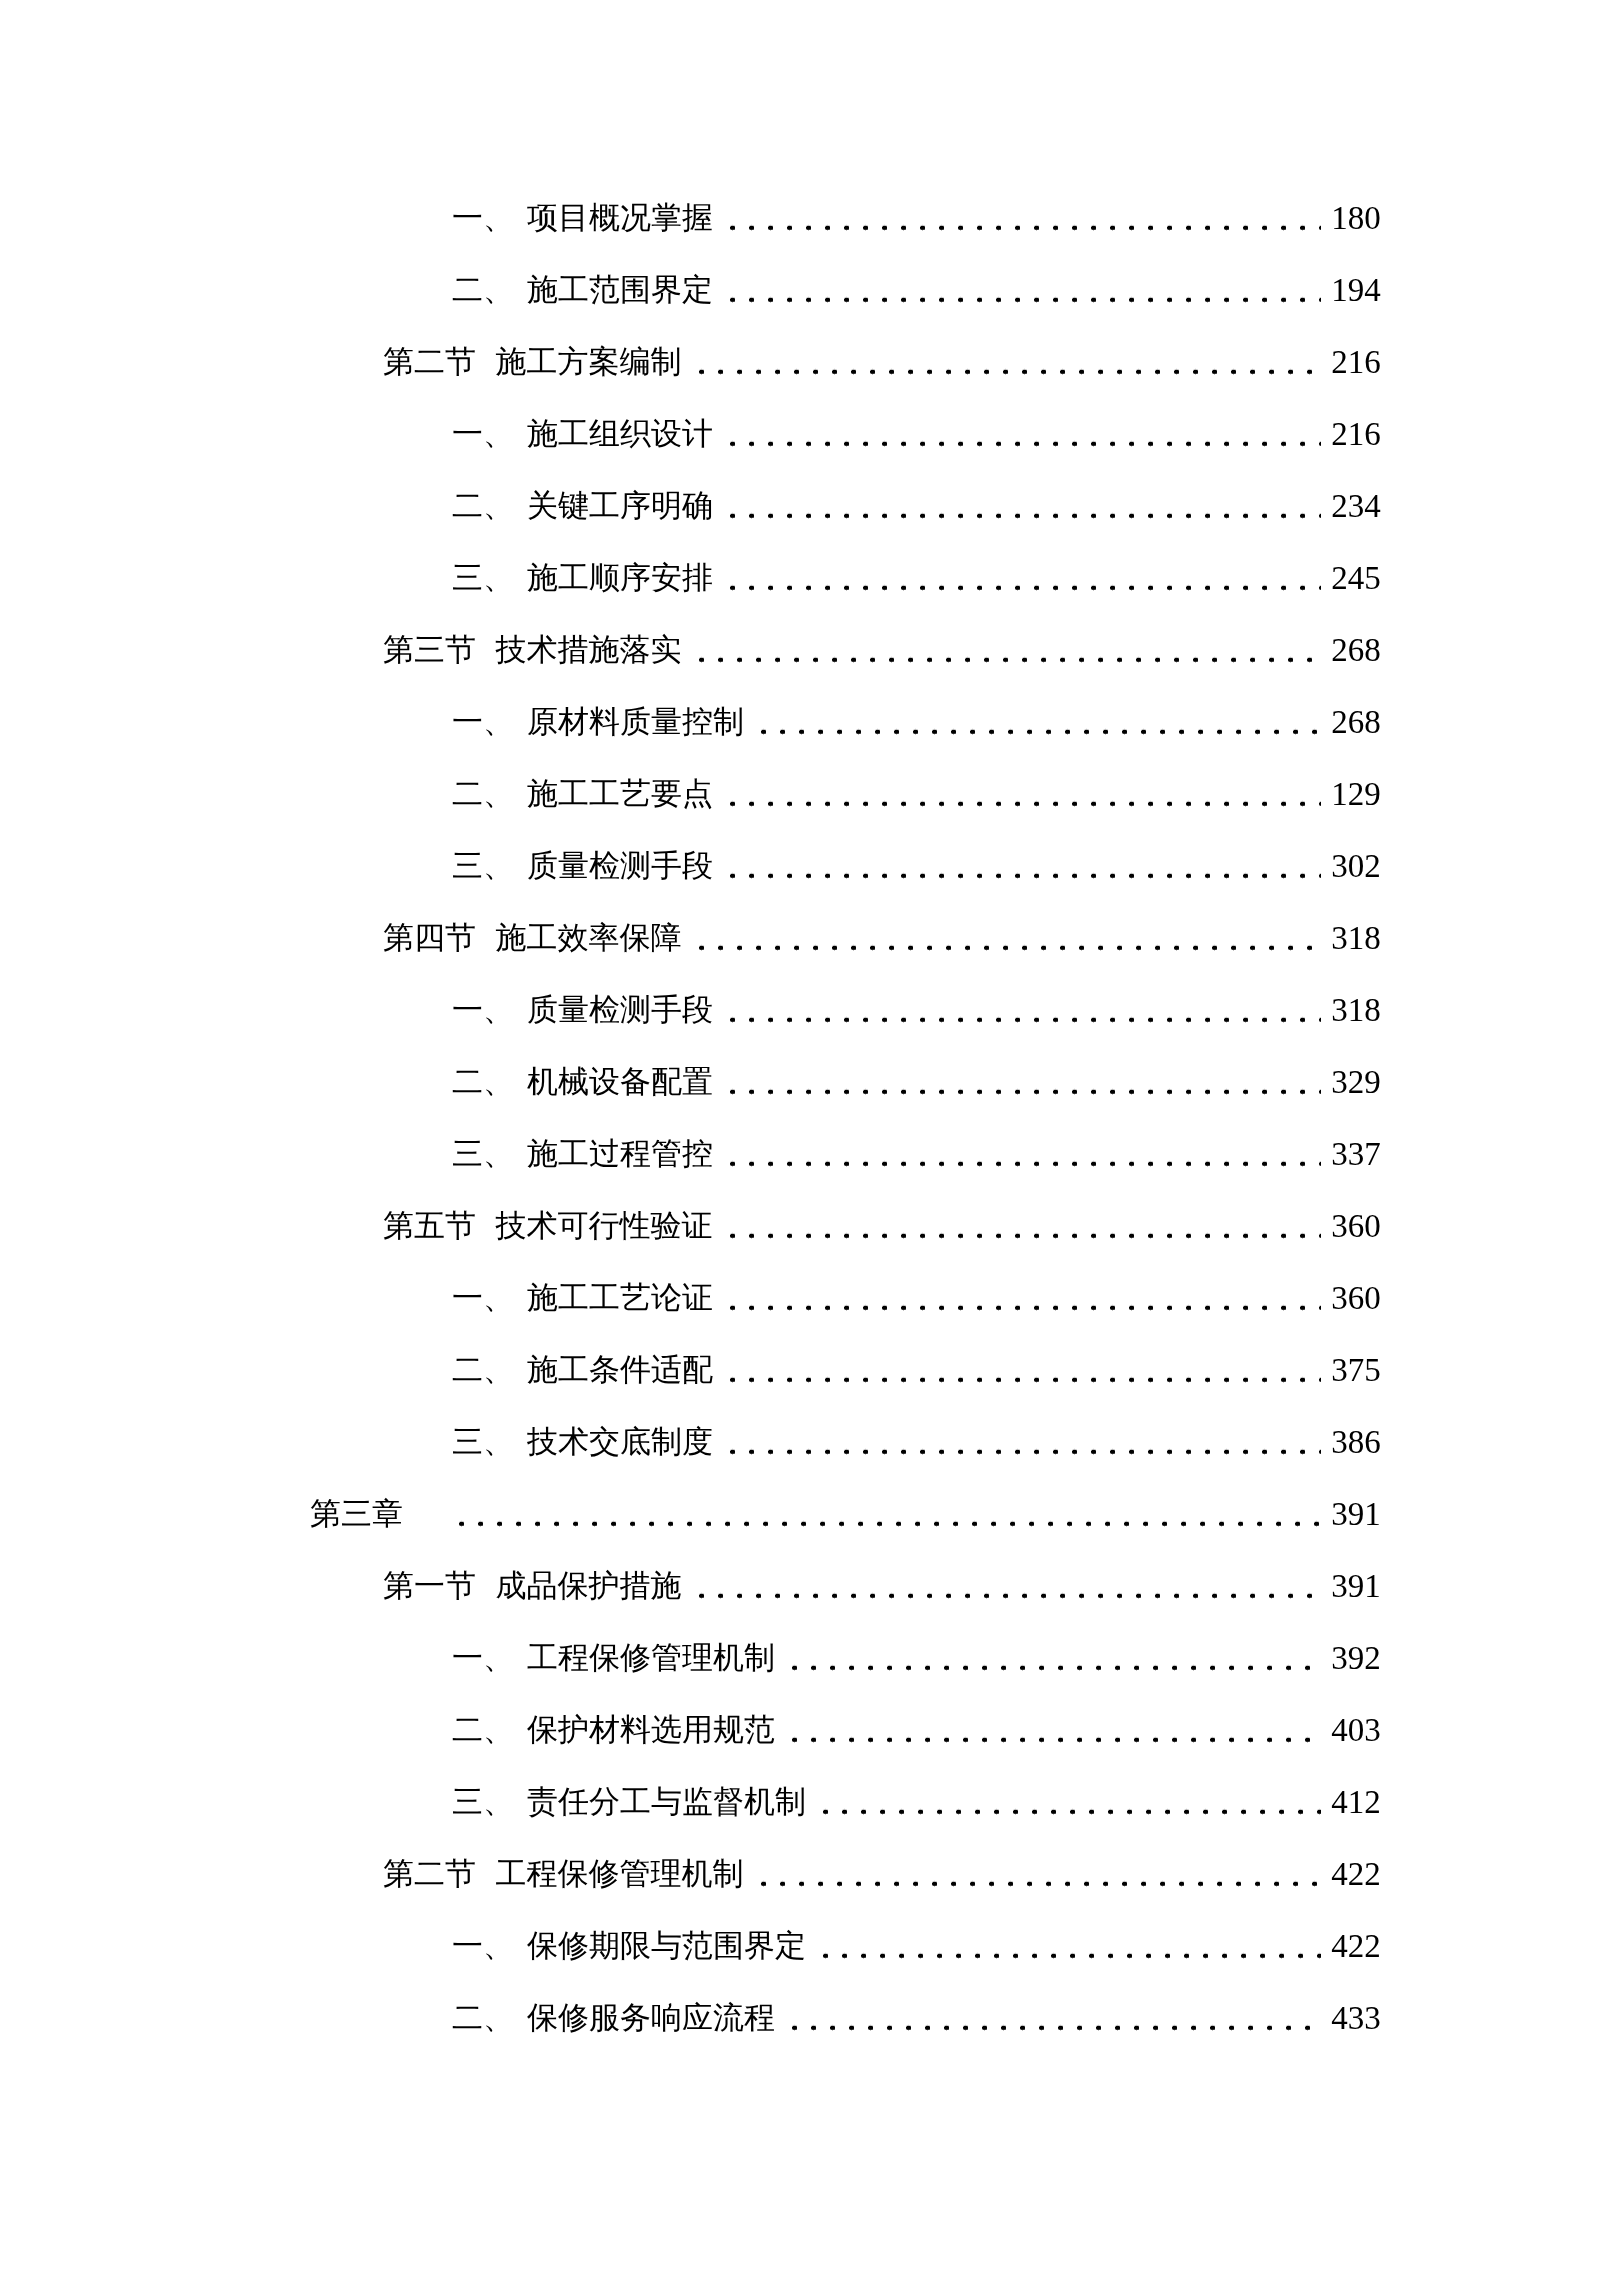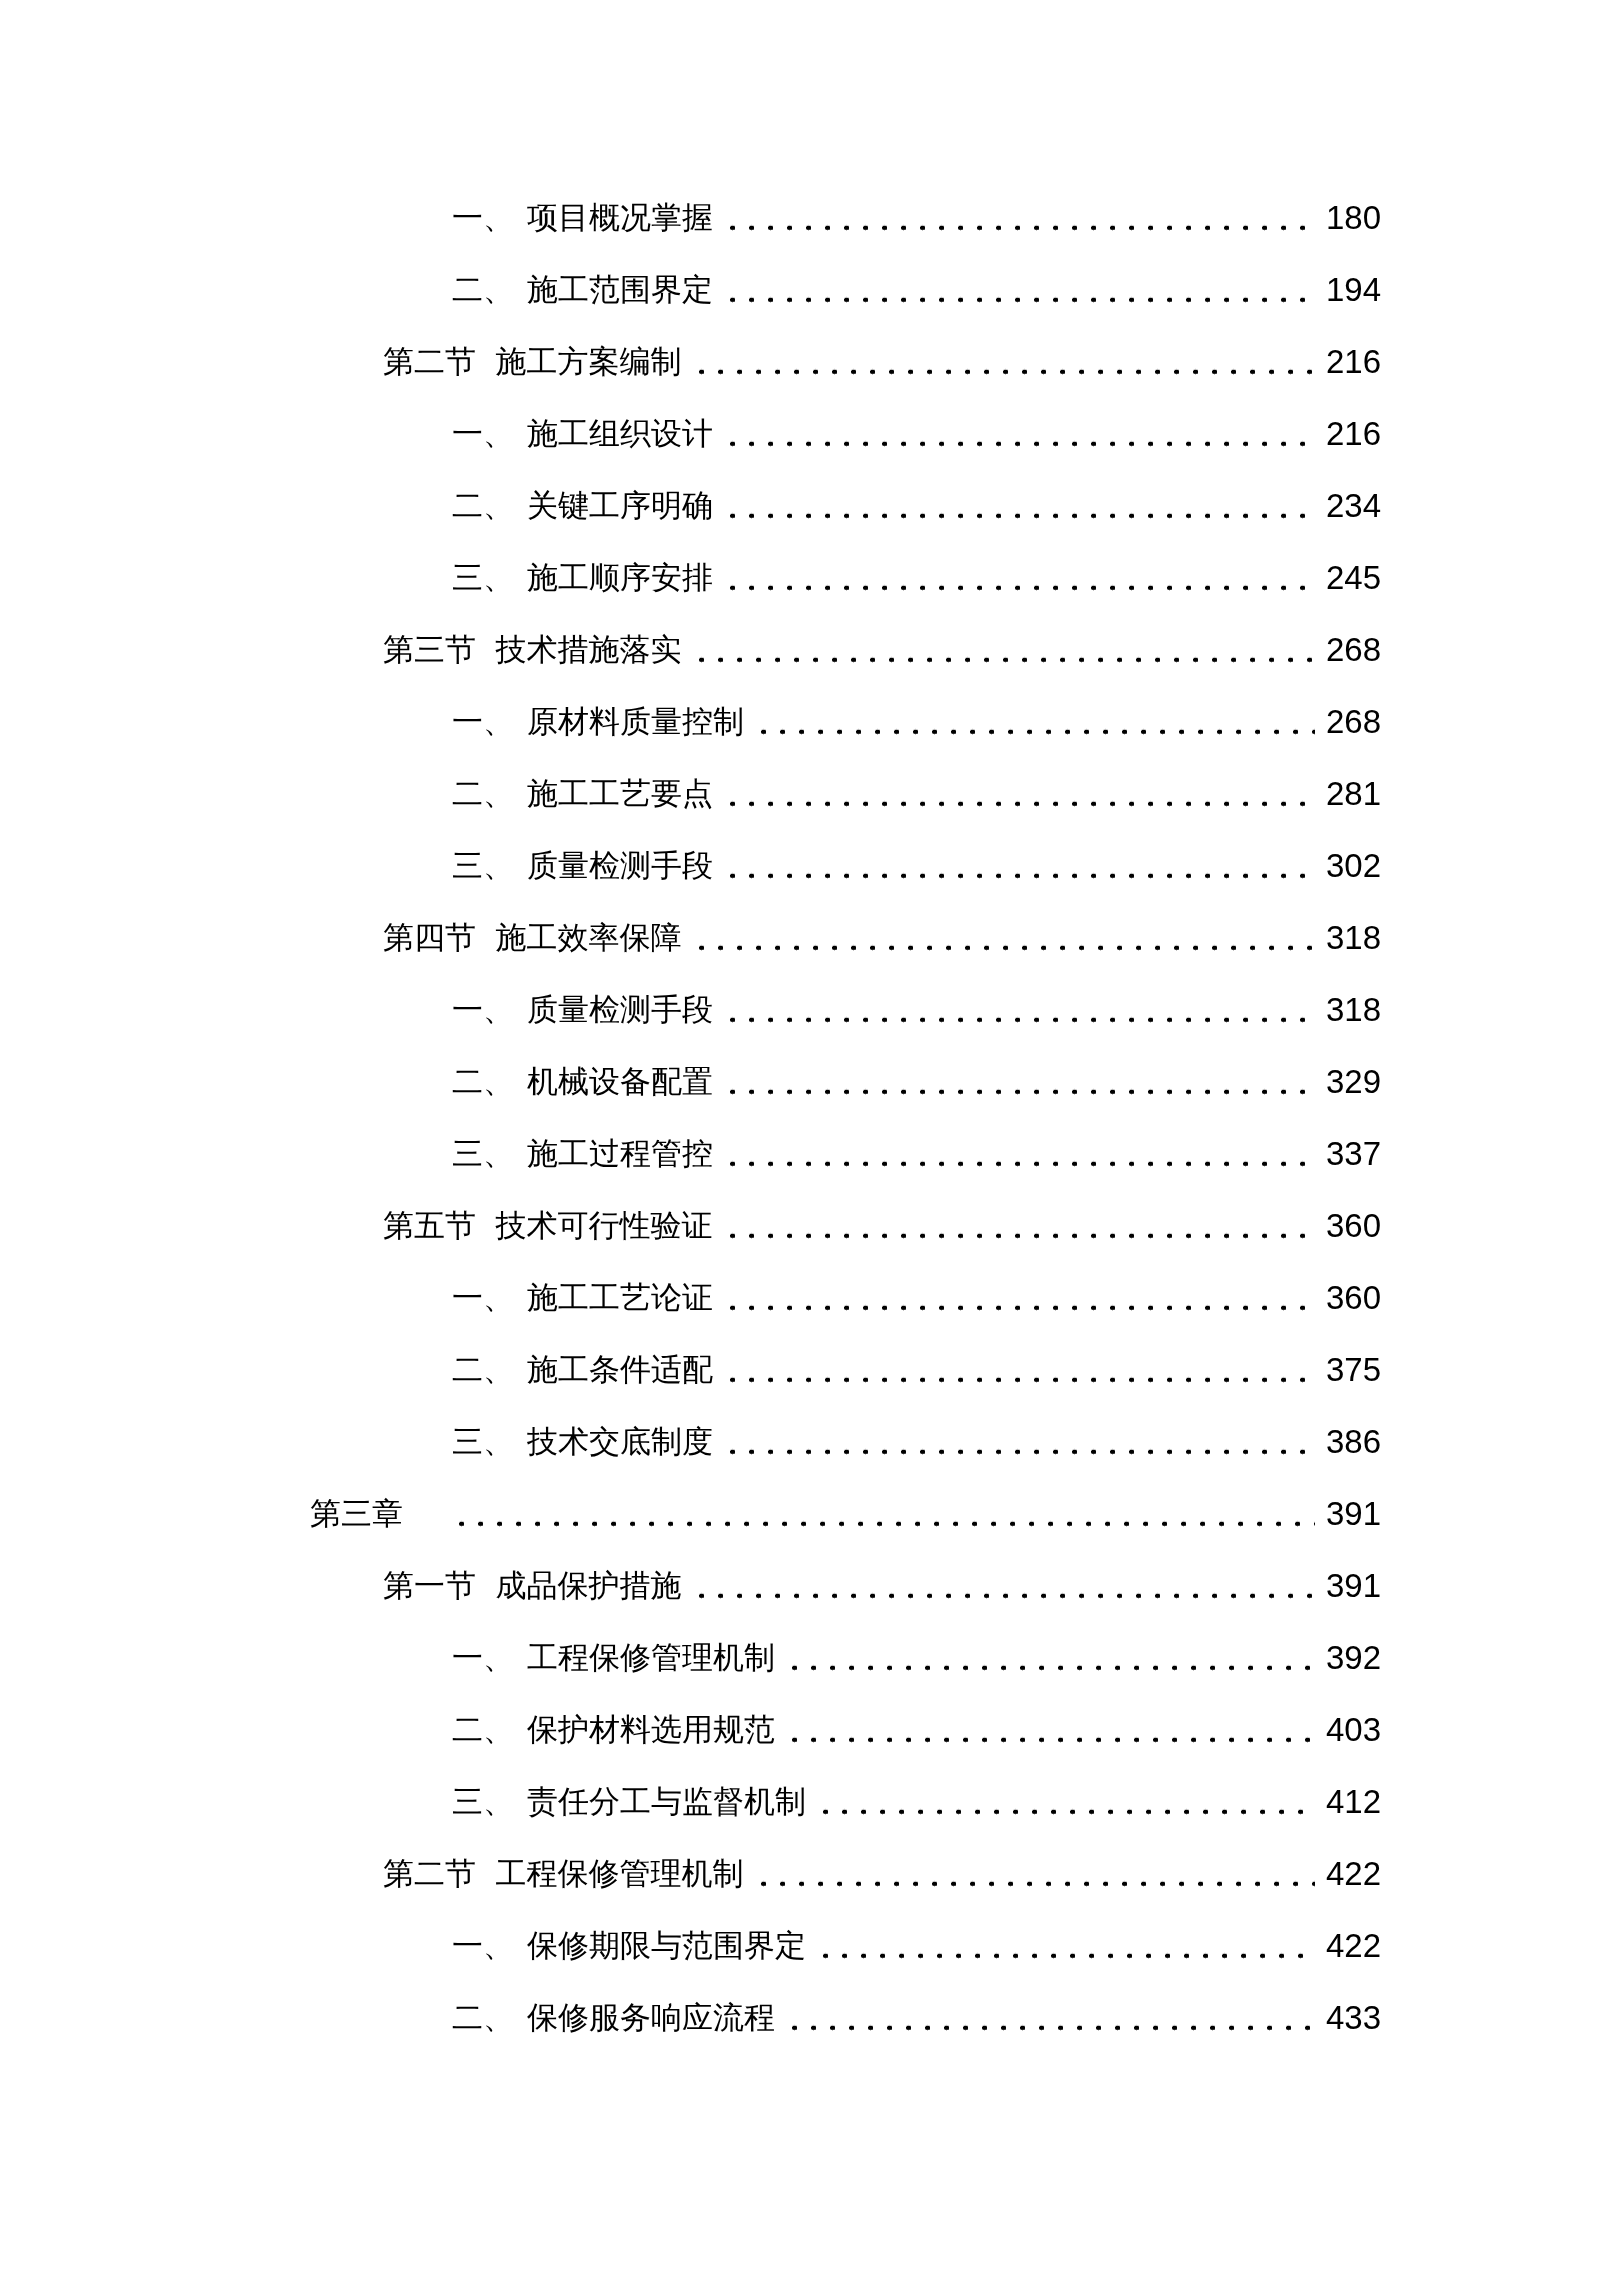--- a/index.html
+++ b/index.html
@@ -48,22 +48,22 @@
     transform: translateY(9.8px);
     background-image: radial-gradient(circle at 2.6px 3.3px, #000 2.4px, rgba(0,0,0,0) 2.8px);
     background-size: 19px 6.5px;
     background-repeat: repeat-x;
     background-position: left center;
   }
 
   .pagenum {
     flex: none;
     font-size: 33px;
-    font-family: Liberation Sans, sans-serif;
-    text-align: left;
+    font-family: Liberation Serif, serif;
+    text-align: center;
     min-width: 50px;
   }
 </style>
 </head>
 <body>
 
 <div class="page">
   <div class="toc">
 
     <div class="row lvl-sub">
@@ -119,21 +119,21 @@
       <span class="label">一、</span>
       <span class="title">原材料质量控制</span>
       <span class="dots"></span>
       <span class="pagenum">268</span>
     </div>
 
     <div class="row lvl-sub">
       <span class="label">二、</span>
       <span class="title">施工工艺要点</span>
       <span class="dots"></span>
-      <span class="pagenum">281</span>
+      <span class="pagenum">129</span>
     </div>
 
     <div class="row lvl-sub">
       <span class="label">三、</span>
       <span class="title">质量检测手段</span>
       <span class="dots"></span>
       <span class="pagenum">302</span>
     </div>
 
     <div class="row lvl-section">

